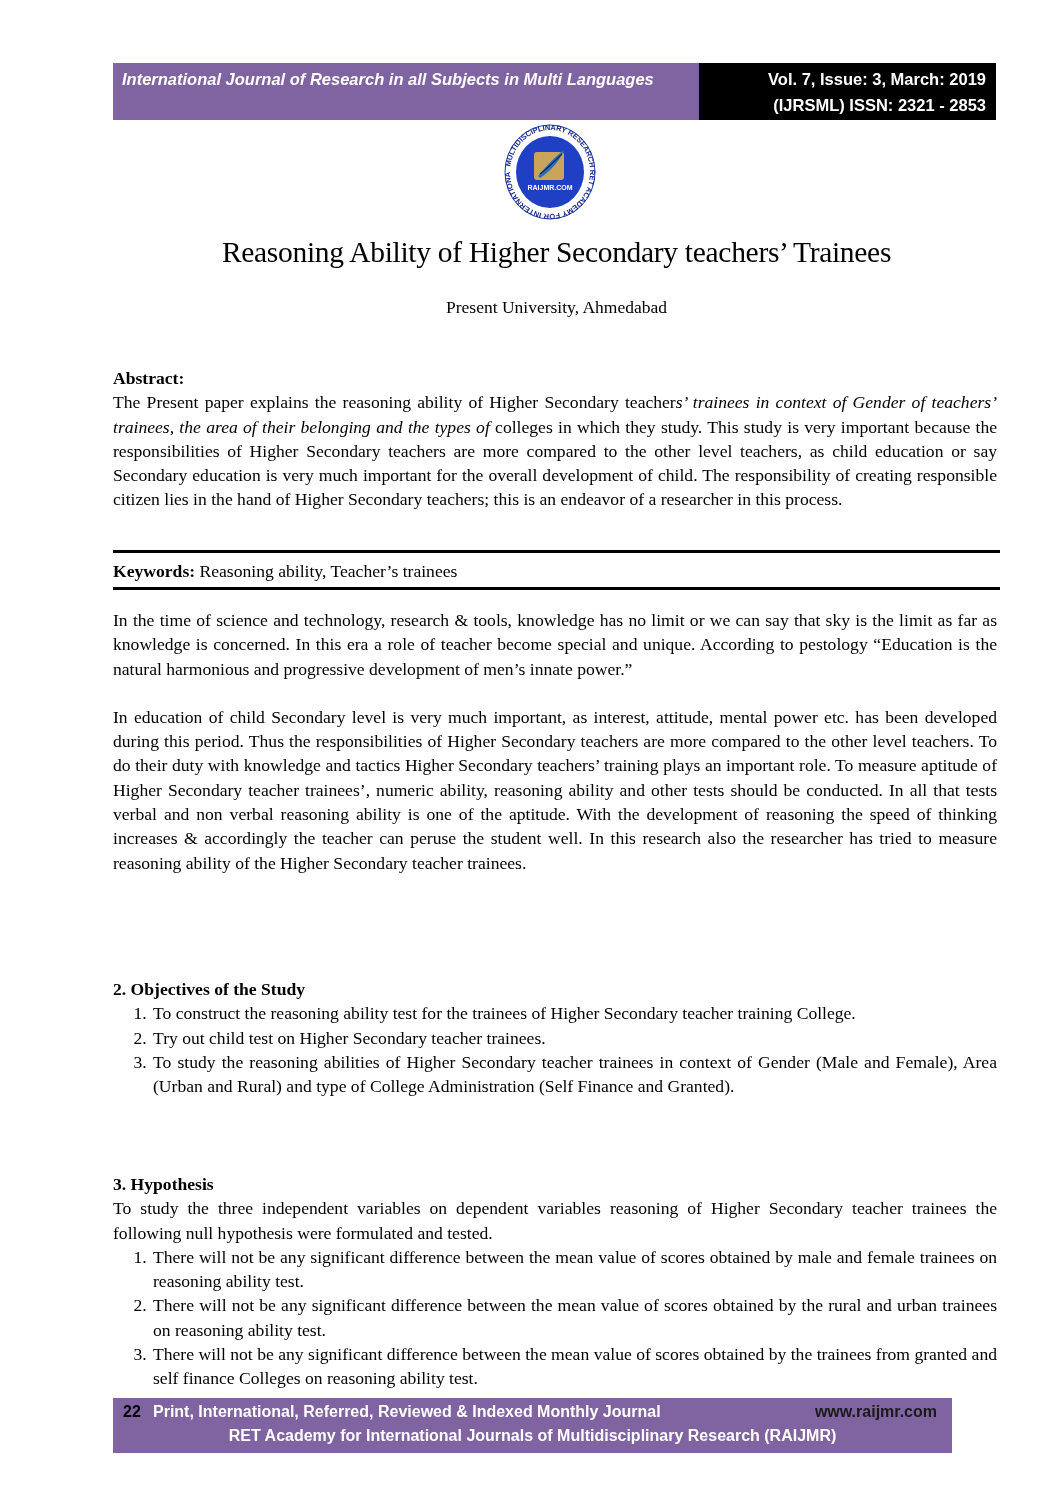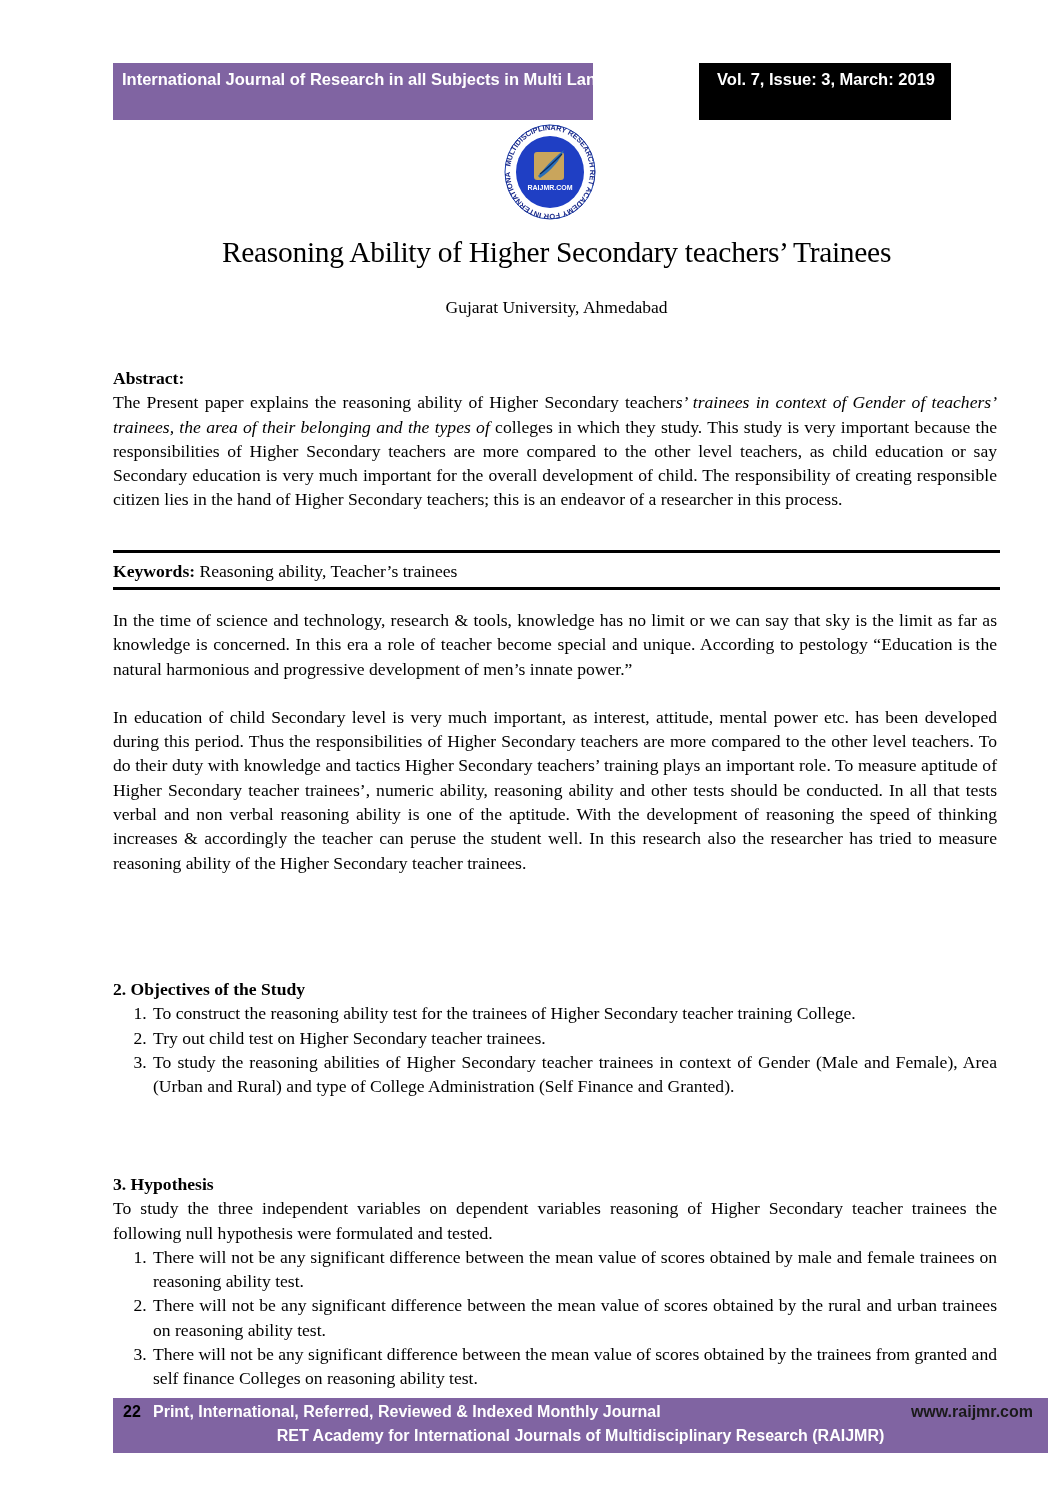--- a/index.html
+++ b/index.html
@@ -1,54 +1,55 @@
 <!DOCTYPE html>
 <html><head>
 <meta charset="utf-8">
 <style>
   html, body { margin: 0; padding: 0; background: #ffffff; }
   body { width: 1058px; height: 1497px; position: relative; overflow: hidden;
          font-family: "Liberation Serif", serif; color: #000; }
 
   .hdr { position: absolute; top: 63px; height: 57px; box-sizing: border-box;
          font-family: "Liberation Sans", sans-serif; font-weight: bold; font-size: 16.5px; line-height: 26px; padding-top: 3px; }
-  .hdr-left { left: 113px; width: 480px; background: #8064a2; color: #fff; padding-left: 9px; }
-  .hdr-right { left: 699px; width: 252px; background: #000; color: #fff; text-align: right; padding-right: 16px; }
+  .hdr-left { left: 113px; width: 586px; background: #8064a2; color: #fff; padding-left: 9px; font-style: italic; }
+  .hdr-right { left: 699px; width: 297px; background: #000; color: #fff; text-align: right; padding-right: 10px; }
   .hdr div { white-space: nowrap; }
 
   .logo { position: absolute; left: 504px; top: 124px; width: 92px; height: 96px; }
 
   .title { position: absolute; left: 113px; width: 887px; top: 236px; text-align: center;
            font-weight: normal; font-size: 29.5px; letter-spacing: -0.3px; white-space: nowrap; }
   .author { position: absolute; left: 113px; width: 887px; top: 295px; text-align: center;
             font-size: 17.5px; line-height: 24px; }
 
   .content { position: absolute; left: 113px; width: 884px; font-size: 17.6px; line-height: 24.3px; }
   .just { text-align: justify; text-align-last: left; }
   .h { font-weight: bold; }
   .rule { position: absolute; left: 113px; width: 887px; height: 3px; background: #000; }
 
   ol { margin: 0; padding-left: 38px; }
   ol li { text-align: justify; padding-left: 2px; }
 
-  .footer { position: absolute; left: 113px; top: 1398px; width: 935px; height: 55px; background: #8064a2;
+  .footer { position: absolute; left: 113px; top: 1398px; width: 839px; height: 55px; background: #8064a2;
             font-family: "Liberation Sans", sans-serif; font-weight: bold; font-size: 16px; color: #fff; }
   .f-num { position: absolute; left: 10px; top: 5px; color: #000; }
   .f-line1 { position: absolute; left: 40px; top: 5px; }
   .f-url { position: absolute; right: 15px; top: 5px; color: #1a1a1a; }
   .f-line2 { position: absolute; left: 0; width: 100%; top: 29px; text-align: center; }
 </style>
 </head>
 <body>
 
 <div class="hdr hdr-left">
   <div>International Journal of Research in all Subjects in Multi Languages</div>
 </div>
 <div class="hdr hdr-right">
   <div>Vol. 7, Issue: 3, March: 2019</div>
+  <div>(IJRSML)  ISSN: 2321 - 2853</div>
 </div>
 
 <div class="logo">
   <svg width="92" height="96" viewBox="0 0 92 96">
     <defs>
       <path id="ringPath" d="M 46 48 m -40 0 a 40 42 0 1 1 80 0 a 40 42 0 1 1 -80 0"></path>
     </defs>
     <ellipse cx="46" cy="48" rx="45" ry="47" fill="#ffffff" stroke="#1a3fb0" stroke-width="1"></ellipse>
     <ellipse cx="46" cy="48" rx="34" ry="36" fill="#1f3fc4"></ellipse>
     <text font-family="Liberation Sans, sans-serif" font-size="7.5" fill="#1a2a8a" font-weight="bold">
@@ -56,21 +57,21 @@
     </text>
     <rect x="30" y="28" width="30" height="28" rx="3" fill="#c9a55c"></rect>
     <path d="M34 52 C 44 40, 52 32, 60 26 C 56 36, 48 46, 36 54 Z" fill="#2b6fb8"></path>
     <path d="M36 50 C 44 44, 50 38, 58 30" stroke="#0b2a5c" stroke-width="1.2" fill="none"></path>
     <text x="46" y="66" text-anchor="middle" font-family="Liberation Sans, sans-serif" font-size="7" fill="#ffffff" font-weight="bold">RAIJMR.COM</text>
   </svg>
 </div>
 
 <div class="title">Reasoning Ability of Higher Secondary teachers’ Trainees</div>
 <div class="author">
-  <div>Gujarat University, Ahmedabad</div>
+  <div>Present University, Ahmedabad</div>
 </div>
 
 <div class="content" style="top:366px;">
   <div class="h">Abstract:</div>
   <div class="just"><span>The Present paper explains the reasoning ability of Higher Secondary teacher</span><i>s’ trainees in context of Gender of teachers’ trainees, the area of their belonging and the types of</i><span> colleges in which they study. This study is very important because the responsibilities of Higher Secondary teachers are more compared to the other level teachers, as child education or say Secondary education is very much important for the overall development of child.  The responsibility of creating responsible citizen lies in the hand of Higher Secondary teachers; this is an endeavor of a researcher in this process.</span></div>
 </div>
 
 <div class="rule" style="top:550px;"></div>
 <div class="content" style="top:559px;">
   <span class="h">Keywords:</span><span> Reasoning ability, Teacher’s trainees</span>

